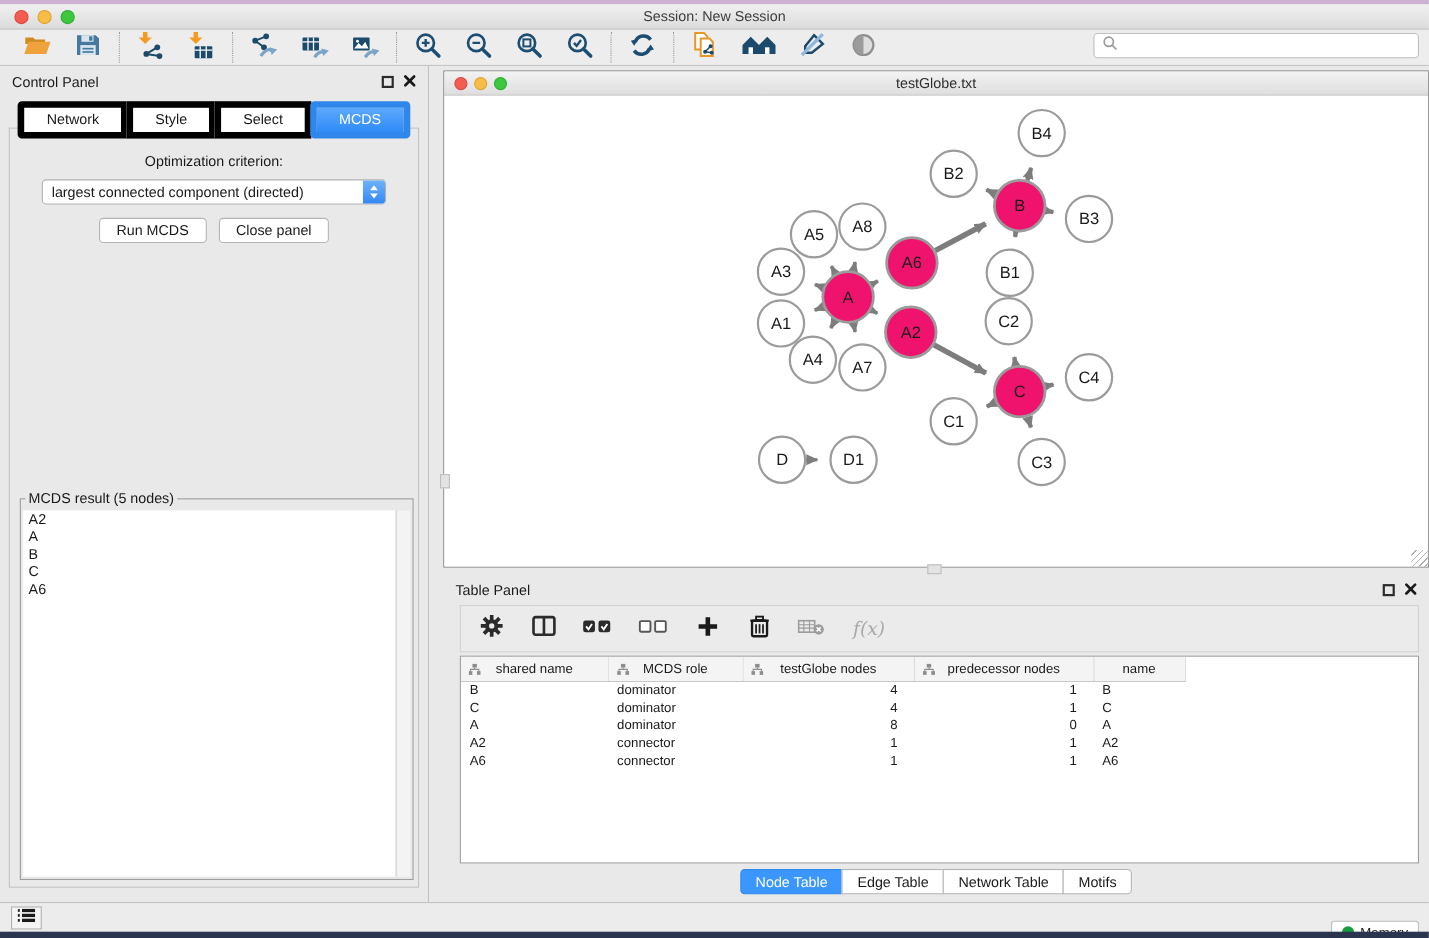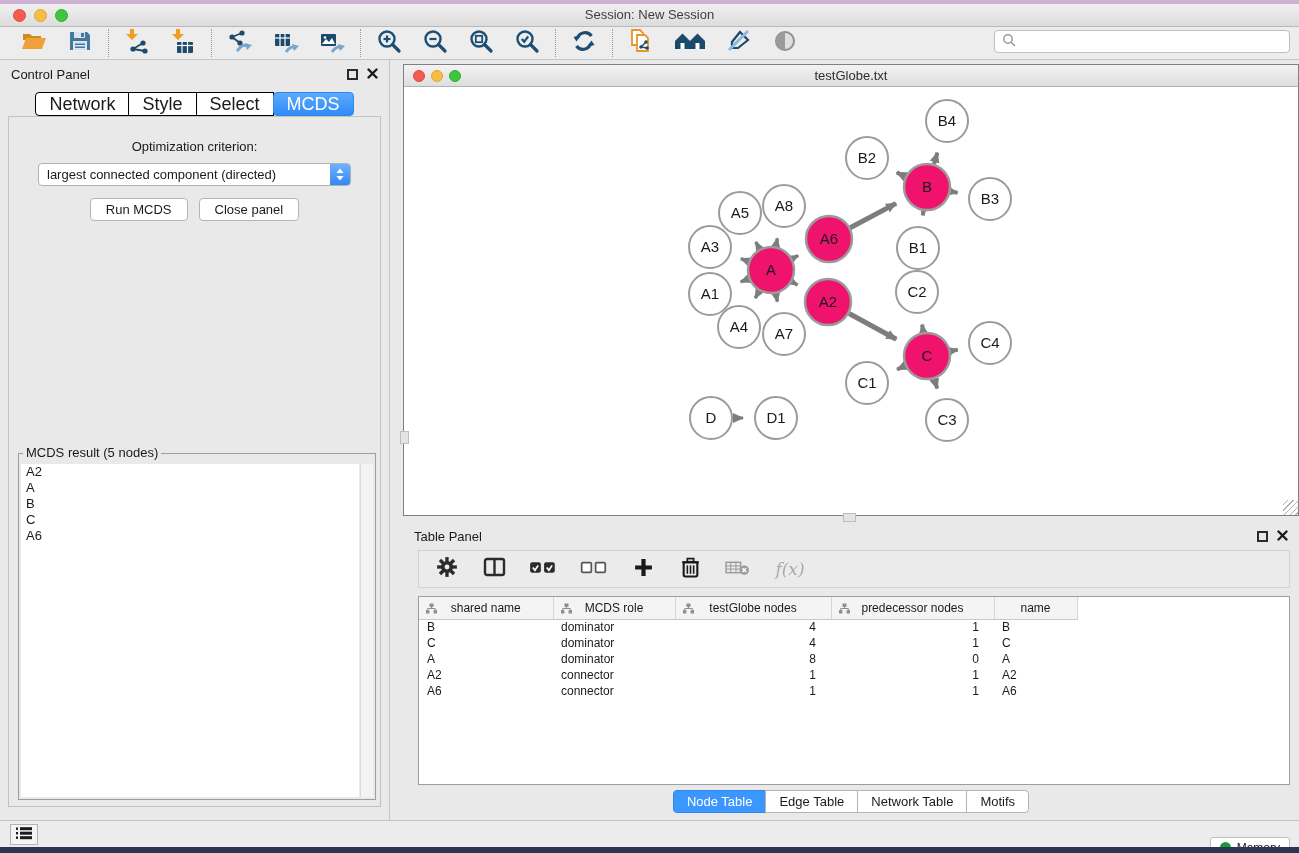--- a/index.html
+++ b/index.html
@@ -26,22 +26,22 @@
   .search-field { position:absolute; right:9px; top:3px; width:296px; height:23px; background:#fff;
     border:1px solid #bfbfbf; border-radius:4px; display:flex; align-items:center; padding-left:7px; }
 
   
   .control-panel { position:absolute; left:0; top:60px; width:390px; height:760px; background:#e9e9e9;
     border-right:1px solid #c4c4c4; }
   .panel-header { height:28px; display:flex; align-items:center; padding:0 11px; font-size:13px; }
   .panel-controls { margin-left:auto; display:flex; gap:9px; align-items:center; }
   .float-btn { width:11px; height:11px; border:2px solid #2b2b2b; background:transparent; }
   .cp-tabs { position:relative; z-index:2; display:flex; justify-content:center; margin-top:4px; }
-  .cp-tab { background:#fff; border:1px solid #000000; margin-left:-1px; padding:3px 13px;
-    font-size:18px; line-height:16px; cursor:default; }
+  .cp-tab { background:#fff; border:6px solid #000000; margin-left:-1px; padding:3px 20px;
+    font-size:13px; line-height:16px; cursor:default; }
   .cp-tab:first-child { border-radius:4px 0 0 4px; margin-left:0; }
   .cp-tab:last-child { border-radius:0 4px 4px 0; }
   .cp-tab.active { background:linear-gradient(#5da9fd,#2f8bf7); border-color:#2f87ec; color:#fff; border-radius:4px; }
   .cp-content { position:absolute; left:8px; right:8px; top:56px; bottom:13px; border:1px solid #c2c2c2;
     border-radius:0; background:#e9e9e9; }
   .opt-label { text-align:center; margin-top:22px; font-size:13px; }
   .criterion-select { margin:9px auto 0; width:313px; height:23px; background:#fff; border:1px solid #b2b2b2;
     border-radius:4px; display:flex; align-items:center; font-size:13px; }
   .criterion-select .val { padding-left:8px; flex:1; white-space:nowrap; }
   .select-arrows { width:20px; height:21px; margin:0; border-radius:0 3px 3px 0;
@@ -65,21 +65,21 @@
   .nw-canvas { position:absolute; left:0; right:0; top:22px; bottom:0; background:#fff; }
   .resize-grip { position:absolute; right:0; bottom:0; width:15px; height:15px;
     background:repeating-linear-gradient(135deg, transparent 0 3px, #b0b0b0 3px 4px); }
   .handle-left { position:absolute; left:400px; top:431px; width:9px; height:13px; background:#e3e3e3;
     border:1px solid #bdbdbd; z-index:5; }
   .handle-bottom { position:absolute; left:843px; top:513px; width:13px; height:9px; background:#e3e3e3;
     border:1px solid #bdbdbd; z-index:5; }
 
   
   .table-panel { position:absolute; left:403px; top:522px; width:896px; height:296px; }
-  .tp-toolbar { position:absolute; left:15px; right:9px; top:28px; height:38px; background:#ebebeb;
+  .tp-toolbar { position:absolute; left:15px; right:9px; top:28px; height:43px; background:#ebebeb;
     border:1px solid #d2d2d2; display:flex; align-items:center; gap:21px; padding:12px 15px; }
   .tp-tool { display:flex; align-items:center; justify-content:center; width:26px; height:26px; }
   .fx-label { font-family:"DejaVu Serif",serif; font-style:italic; font-size:17px; color:#a9a9a9; }
   .tp-table-wrap { position:absolute; left:15px; right:9px; top:74px; bottom:33px; background:#fff;
     border:1px solid #9e9e9e; overflow:hidden; }
   table.node-table { border-collapse:collapse; width:100%; table-layout:fixed; }
   .node-table th { background:#f4f4f4; border-right:1px solid #d6d6d6; border-bottom:1px solid #c9c9c9;
     font-weight:normal; font-size:12px; height:22px; position:relative; }
   .node-table th .tree-icon { position:absolute; left:7px; top:6px; }
   .node-table th.filler { background:#fff; border-right:none; border-bottom:none; }

